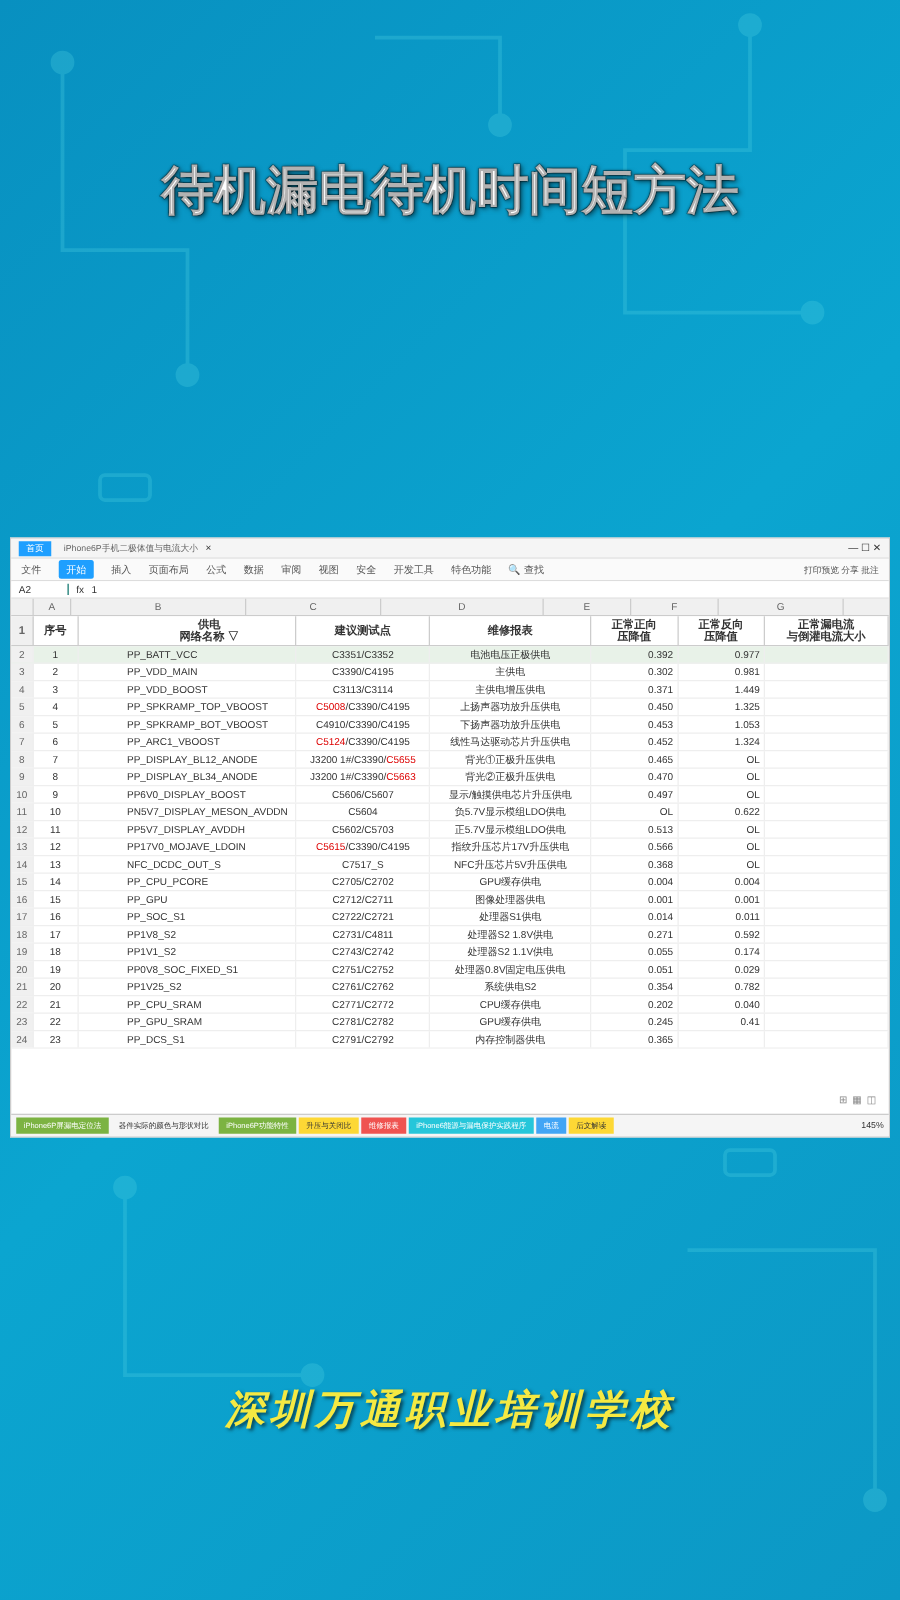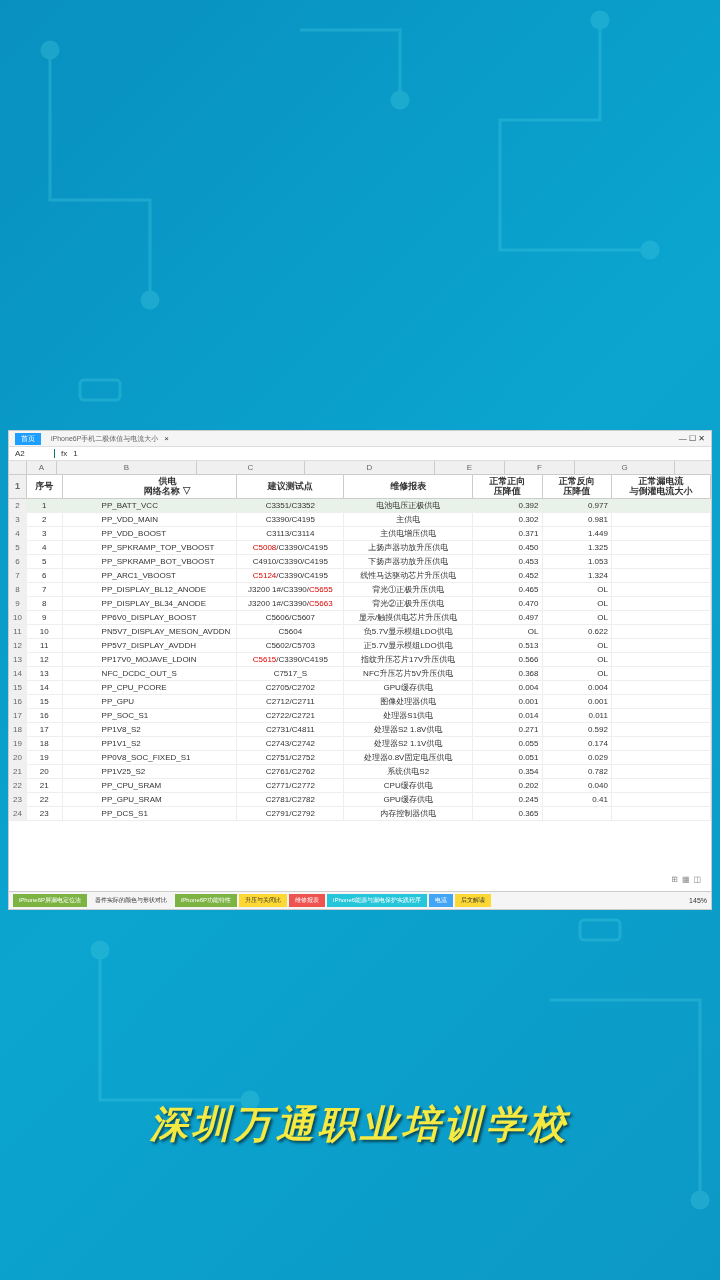--- a/index.html
+++ b/index.html
@@ -188,21 +188,21 @@
 .st-red { background: #ef5350; color: #fff; }
 .st-cyan { background: #26c6da; color: #fff; }
 .school-name {
   position: absolute;
   bottom: 130px;
   left: 50%;
   transform: translateX(-50%);
   width: 90%;
   text-align: center;
   color: #f5e942;
-  font-size: 38px;
+  font-size: 32px;
   font-style: italic;
   font-weight: bold;
   font-family: "STKaiti", "KaiTi", cursive;
   text-shadow: 2px 2px 3px rgba(0,0,0,0.6);
   letter-spacing: 4px;
   margin-top: 32px;
 }
 .right-toolbar {
   position: absolute;
   right: 10px;
@@ -232,28 +232,44 @@
       <circle cx="700" cy="1200" r="8" fill="#4dd0e1"></circle>
       <circle cx="400" cy="100" r="8" fill="#4dd0e1"></circle>
       <circle cx="250" cy="1100" r="8" fill="#4dd0e1"></circle>
       <rect x="80" y="380" width="40" height="20" rx="4"></rect>
       <rect x="580" y="920" width="40" height="20" rx="4"></rect>
     </g>
   </svg>
 </div>
 
 <div class="title-text">
+  <div>待机漏电待机时间短方法</div>
 </div>
 
 <div class="spreadsheet-window">
   <div class="window-titlebar">
     <span class="tab-start">首页</span>
     <span class="tab-file">iPhone6P手机二极体值与电流大小</span>
     <span>×</span>
     <span class="close-btn">— ☐ ✕</span>
+  </div>
+  <div class="ribbon">
+    <span>文件</span>
+    <span class="active">开始</span>
+    <span>插入</span>
+    <span>页面布局</span>
+    <span>公式</span>
+    <span>数据</span>
+    <span>审阅</span>
+    <span>视图</span>
+    <span>安全</span>
+    <span>开发工具</span>
+    <span>特色功能</span>
+    <span>🔍 <span>查找</span></span>
+    <span style="margin-left:auto; font-size:7px;">打印预览 分享 批注</span>
   </div>
   <div class="formula-bar">
     <span class="cell-ref">A2</span>
     <span style="padding:0 6px;">fx</span>
     <span>1</span>
   </div>
 
   <div class="col-headers">
     <div class="col-h ch-rownum"></div>
     <div class="col-h ch-a">A</div>

